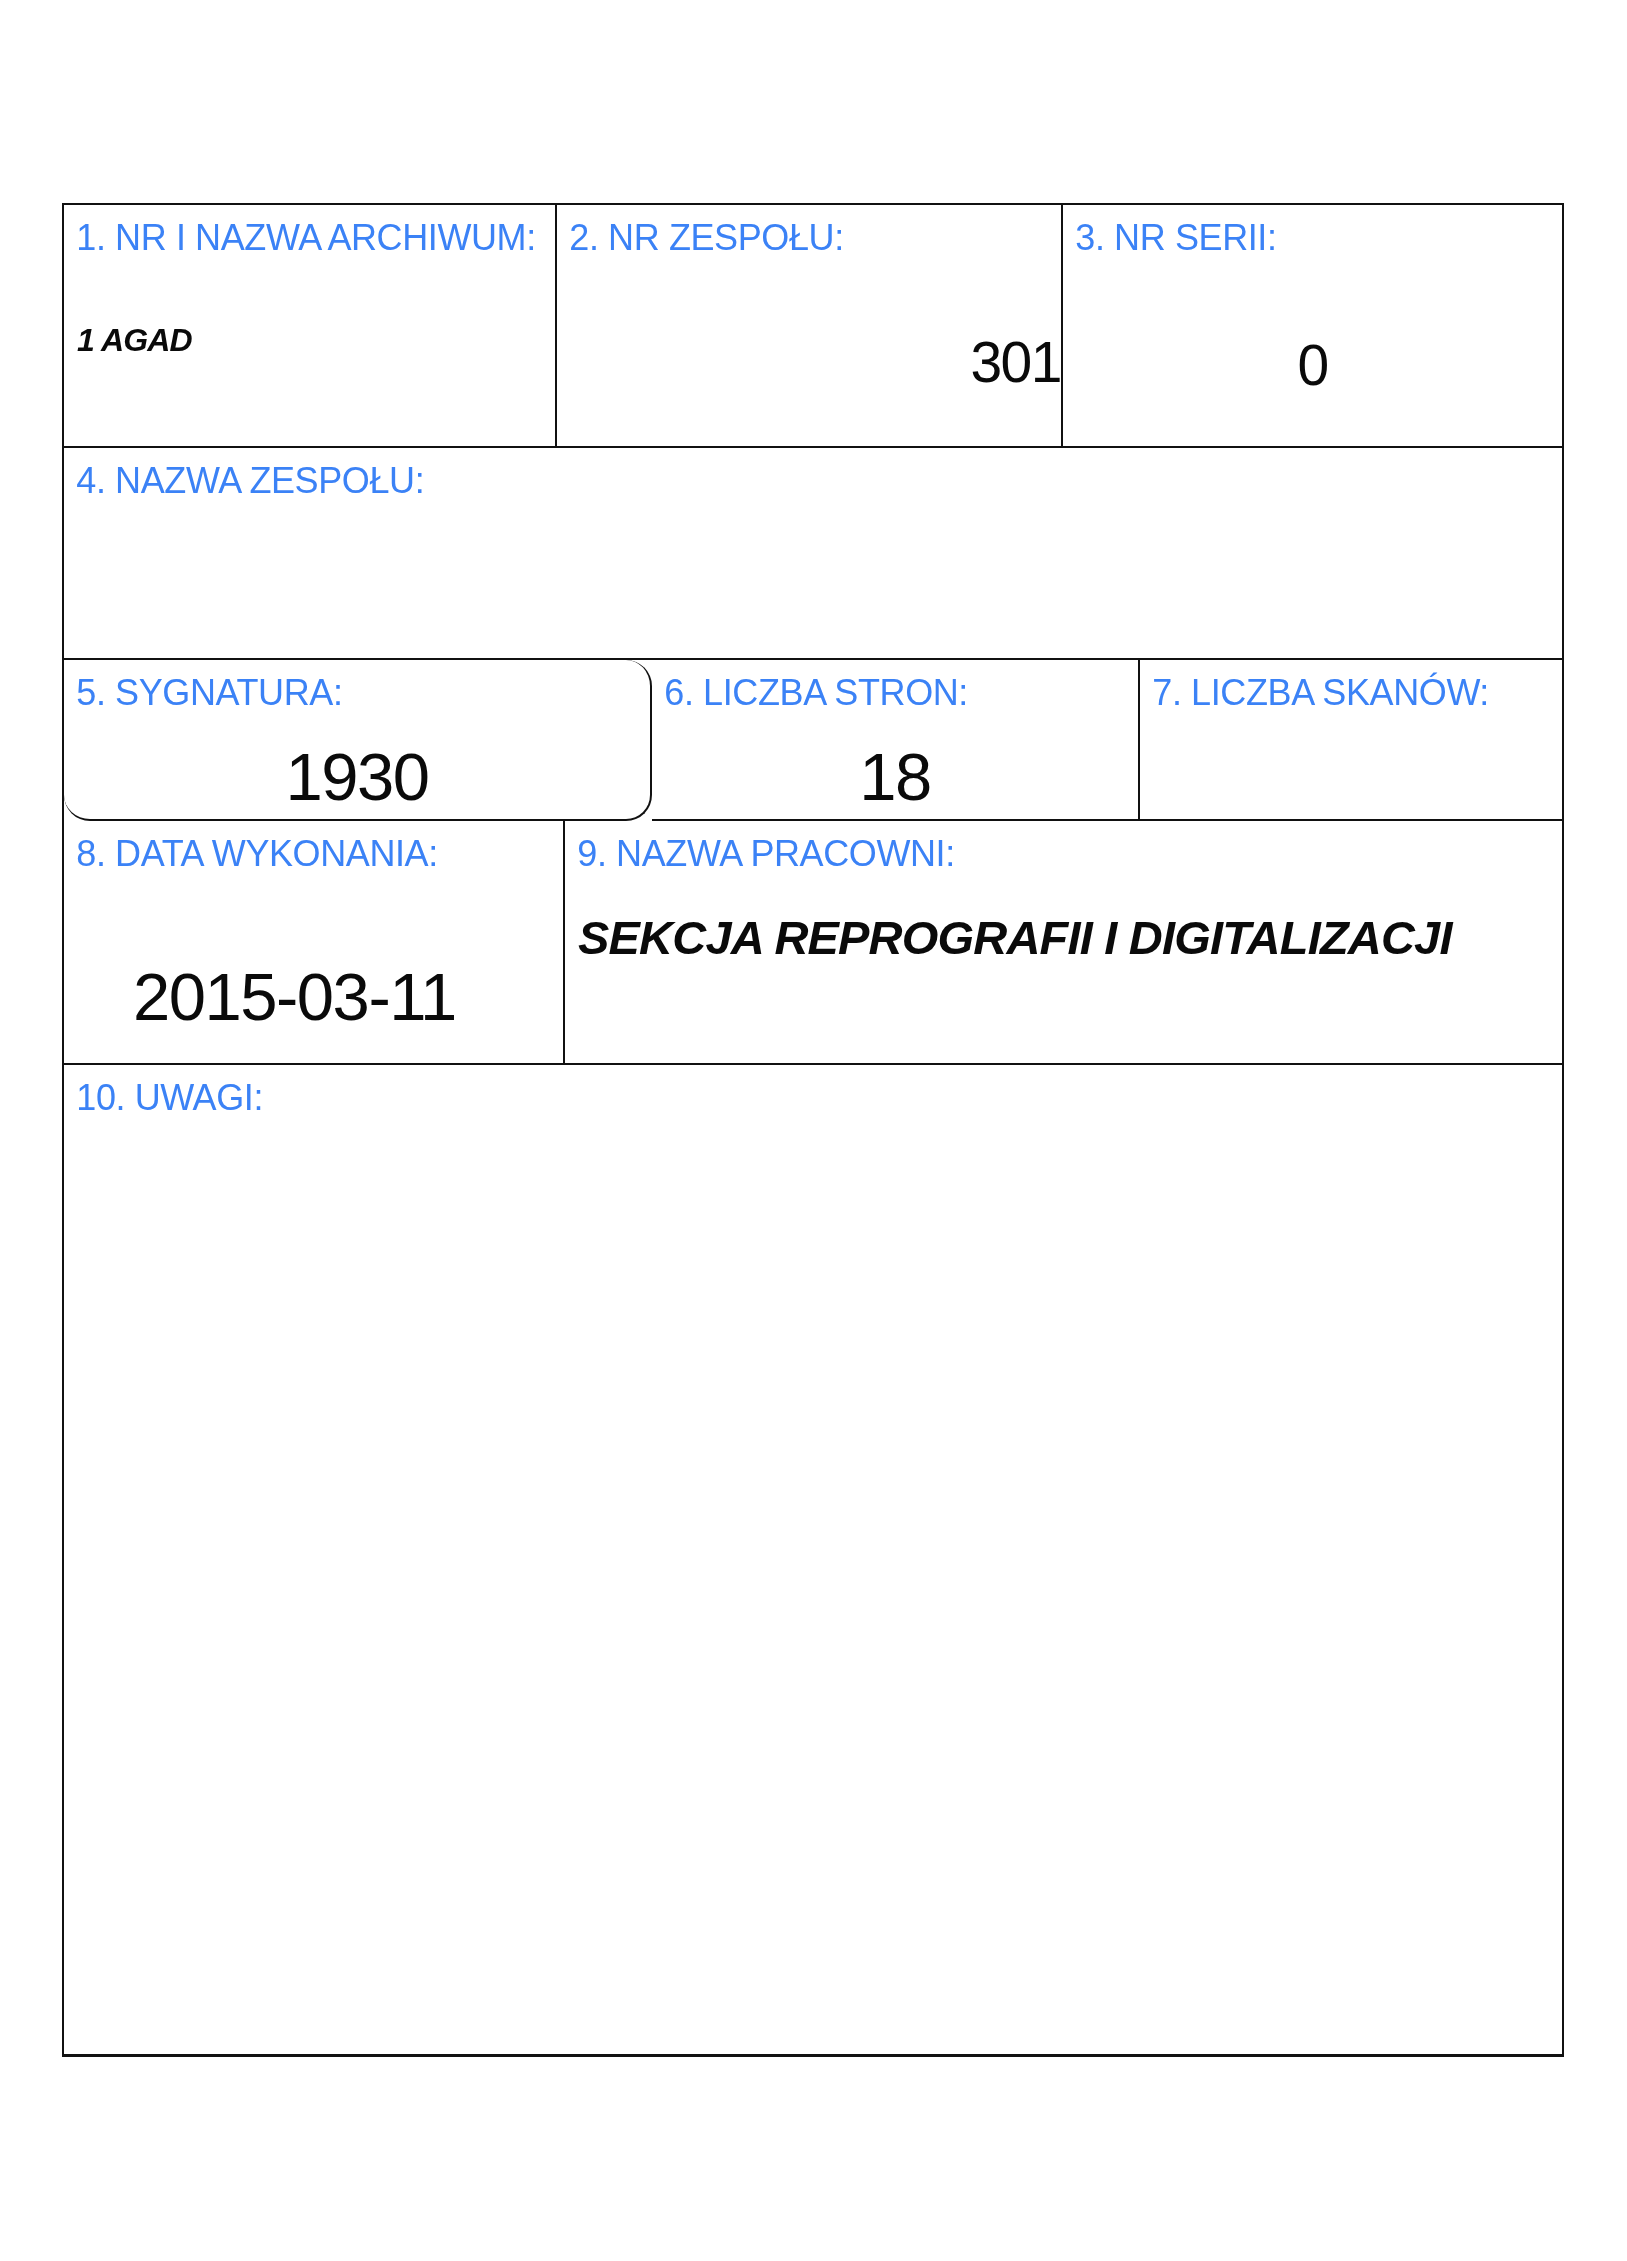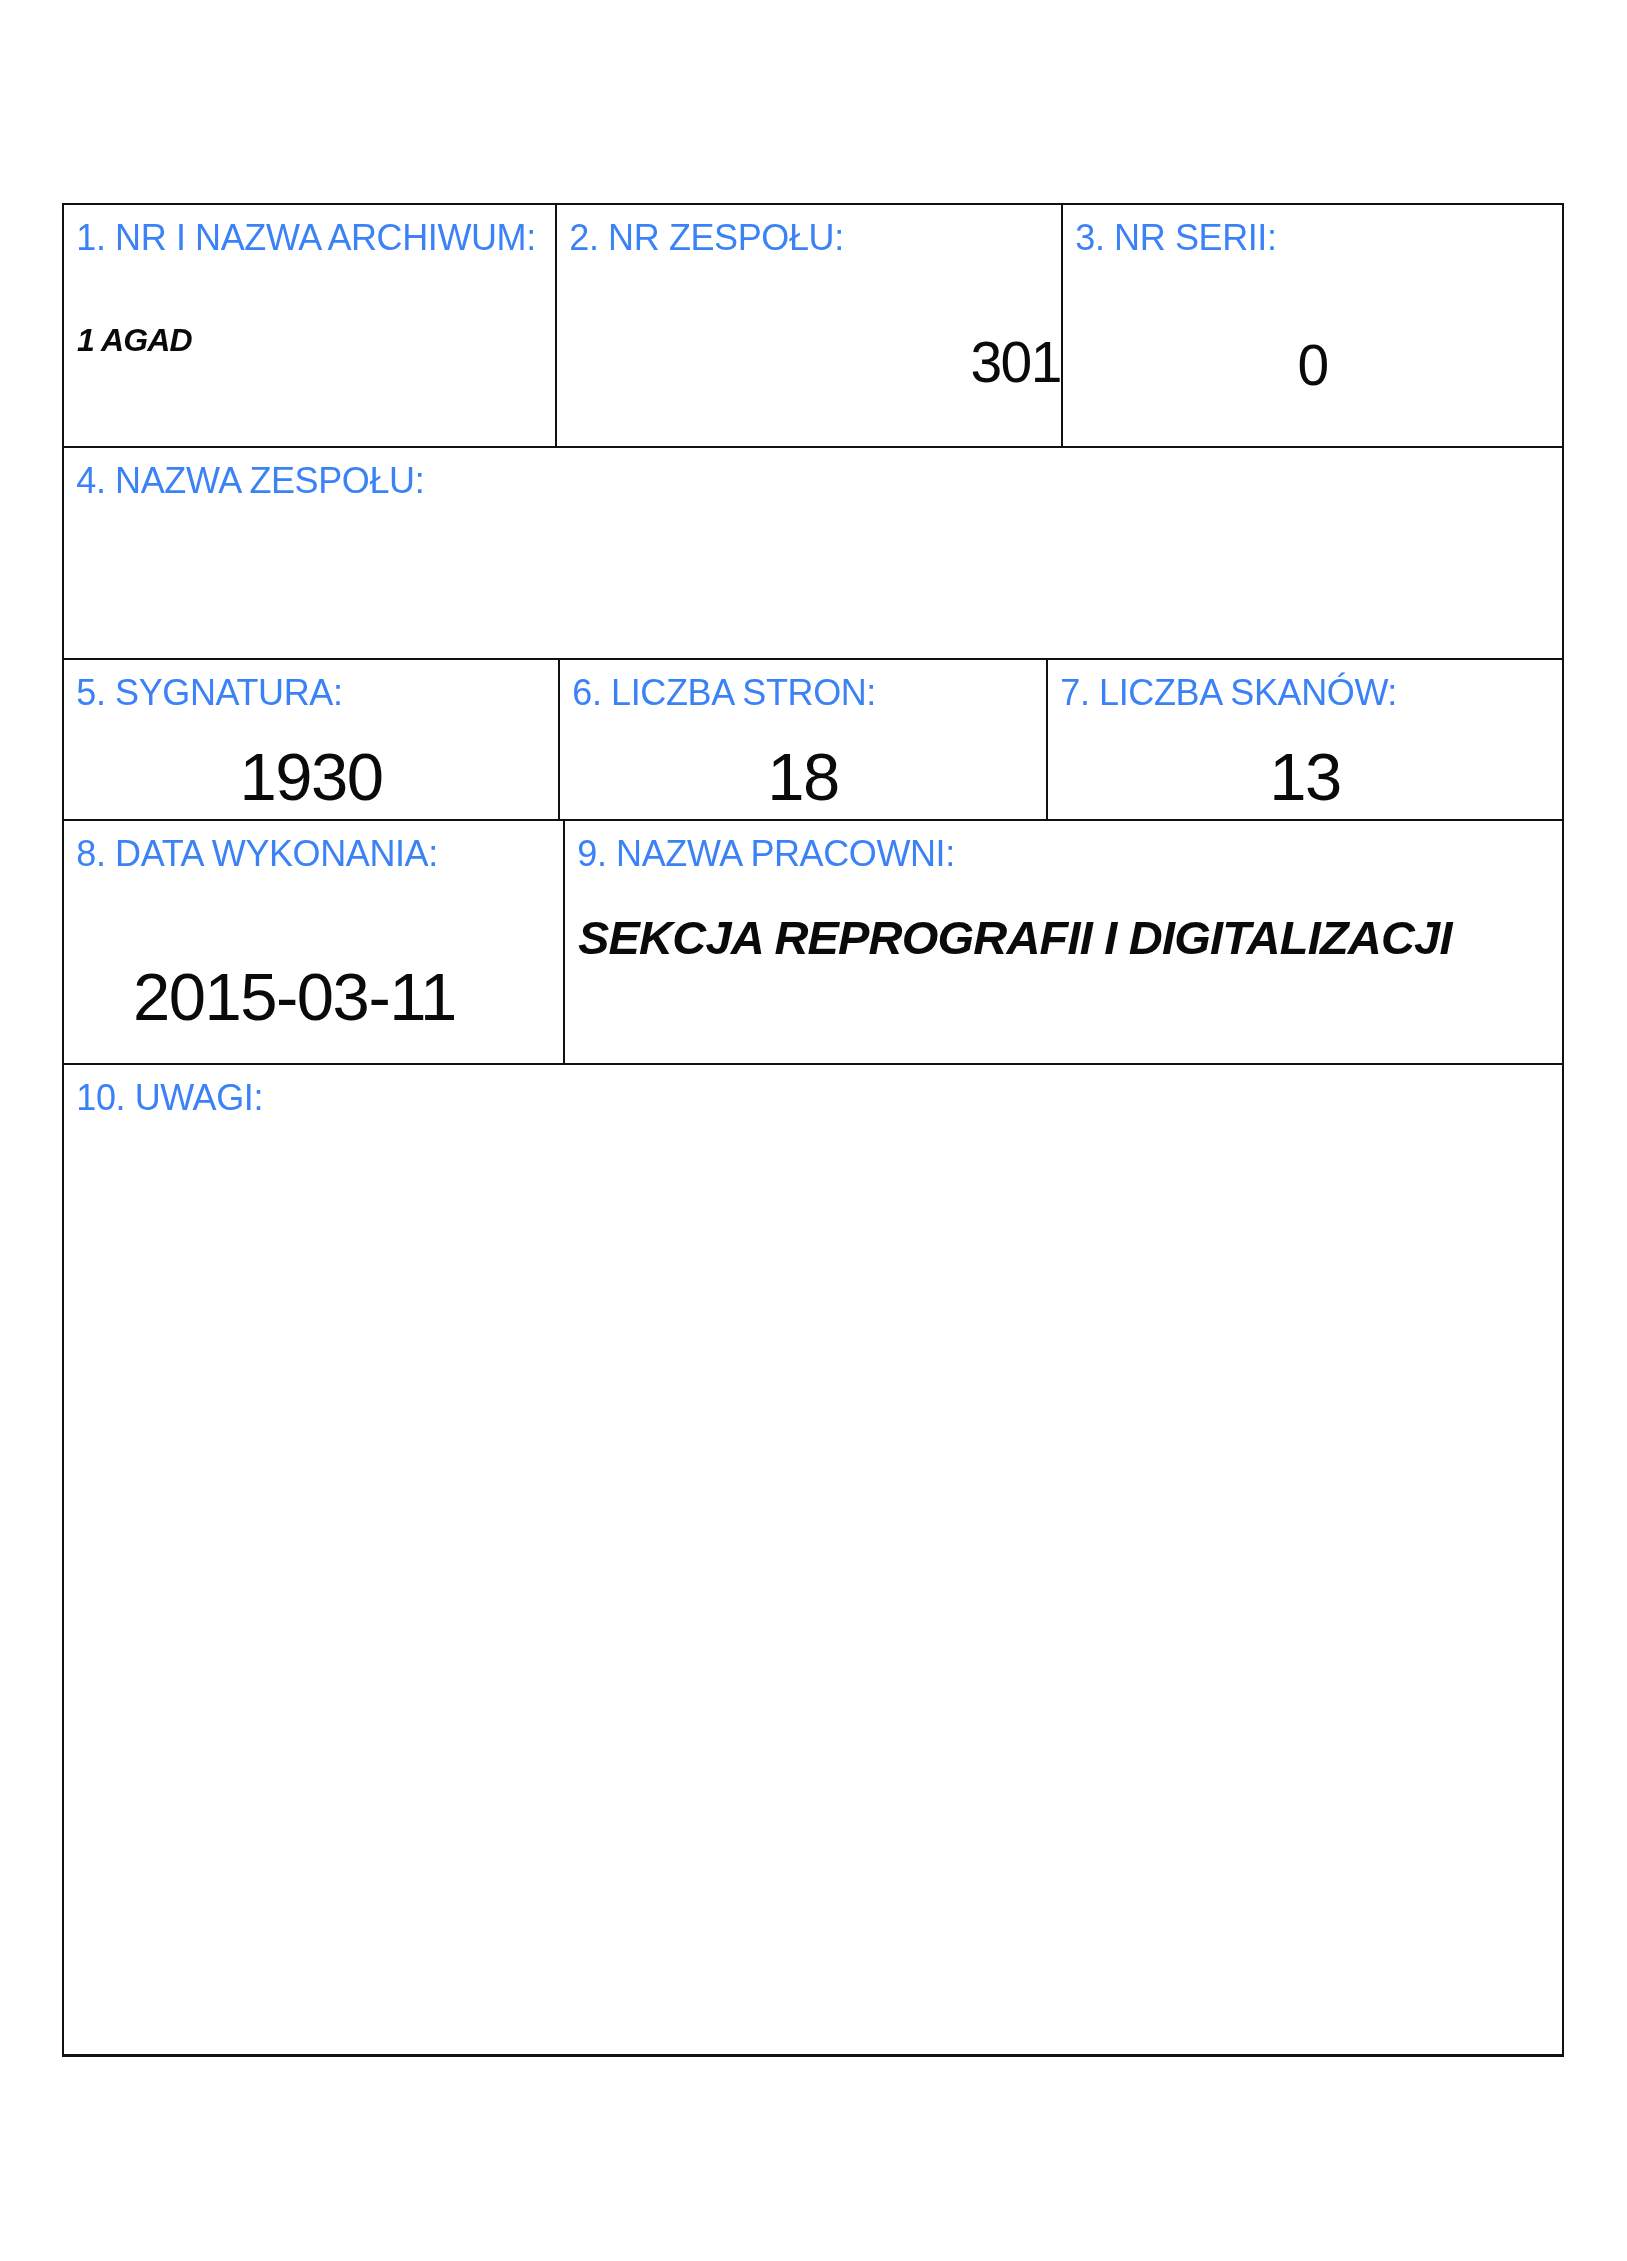--- a/index.html
+++ b/index.html
@@ -35,21 +35,21 @@
     position: relative;
     height: 100%;
     border-right: 2.3px solid #111111;
     border-bottom: 2.3px solid #111111;
     overflow: hidden;
   }
   .cell.last-col { border-right: none; flex: 1; }
   .row-5 .cell { border-bottom: none; }
   .c1 { width: 493px; }
   .c2 { width: 506px; }
-  .c5 { width: 496px; }
+  .c5 { width: 588px; border-radius: 26px; }
   .c6 { width: 488px; }
   .c8 { width: 501px; }
   .label {
     position: absolute;
     left: 12.3px;
     top: 11.5px;
     font-size: 36px;
     font-weight: normal;
     letter-spacing: -0.4px;
     white-space: nowrap;
@@ -123,21 +123,20 @@
       <div class="cell c5">
         <span class="label">5. SYGNATURA:</span>
         <span class="value num v-sygnatura">1930</span>
       </div>
       <div class="cell c6">
         <span class="label">6. LICZBA STRON:</span>
         <span class="value num v-strony">18</span>
       </div>
       <div class="cell last-col">
         <span class="label">7. LICZBA SKANÓW:</span>
-        <span class="value num v-skany">13</span>
       </div>
     </div>
 
     <div class="row row-4">
       <div class="cell c8">
         <span class="label">8. DATA WYKONANIA:</span>
         <span class="value num v-data">2015-03-11</span>
       </div>
       <div class="cell last-col">
         <span class="label">9. NAZWA PRACOWNI:</span>

